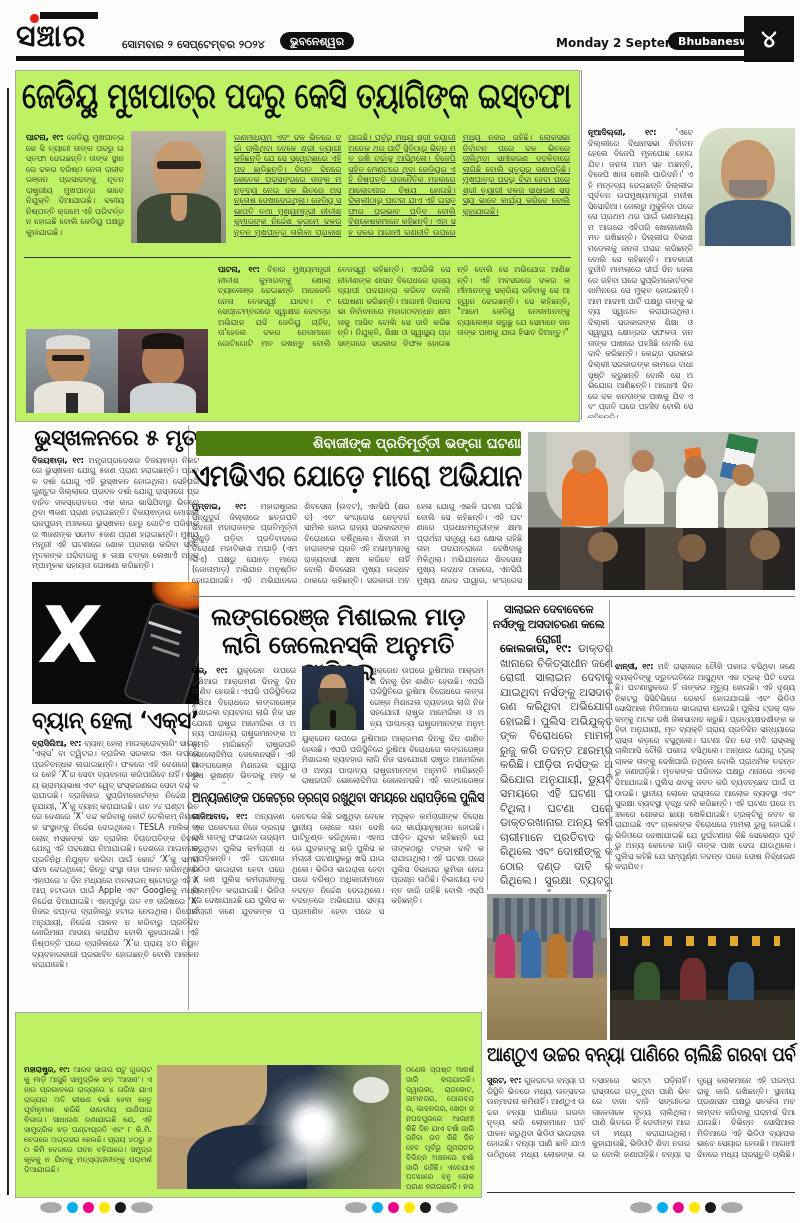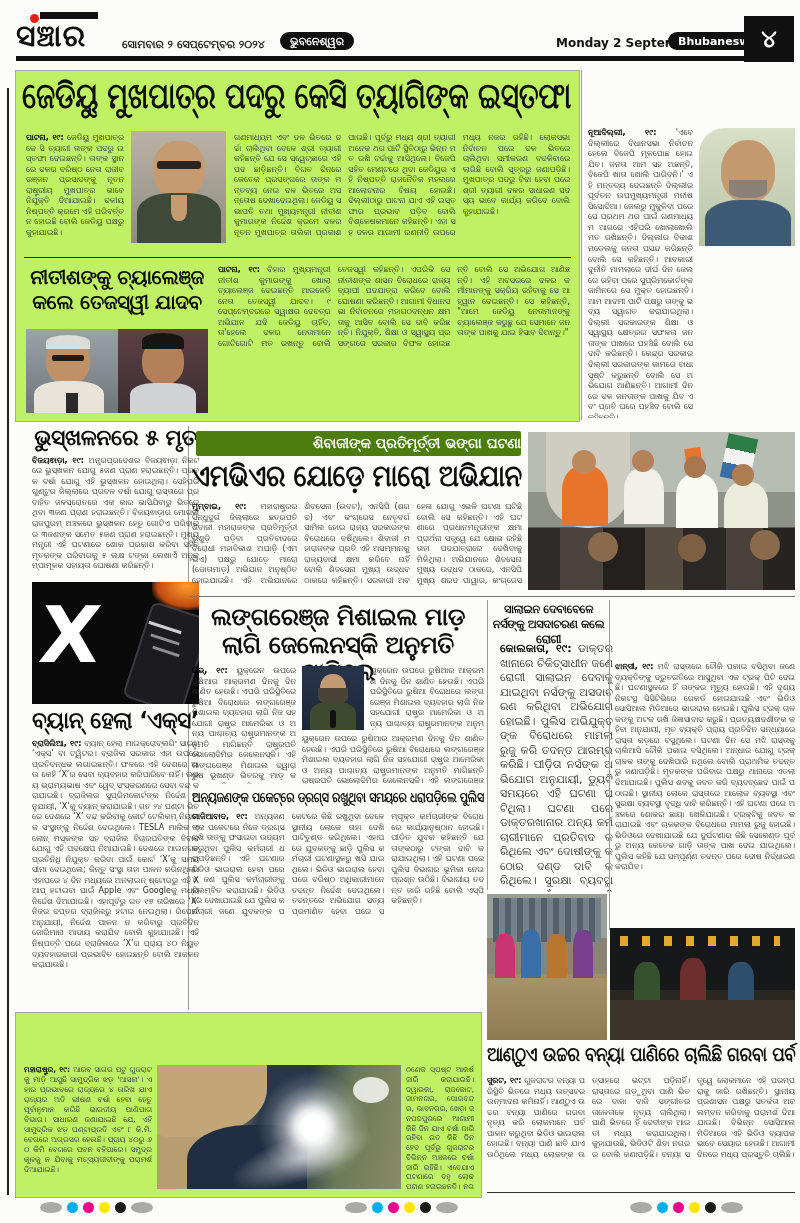--- a/index.html
+++ b/index.html
@@ -53,27 +53,26 @@
       <span>ଜେଡିୟୁ ମୁଖପାତ୍ର କେ ସି ତ୍ୟାଗୀ ତାଙ୍କ ପଦରୁ ଇସ୍ତଫା ଦେଇଛନ୍ତି। ତାଙ୍କ ସ୍ଥାନରେ ଦଳର ବରିଷ୍ଠ ନେତା ରାଜୀବ ରଞ୍ଜନ ପ୍ରସାଦଙ୍କୁ ନୂତନ ରାଷ୍ଟ୍ରୀୟ ମୁଖପାତ୍ର ଭାବେ ନିଯୁକ୍ତି ଦିଆଯାଇଛି। ଦଳୀୟ ନିଷ୍ପତ୍ତି କ୍ରମେ ଏହି ପରିବର୍ତ୍ତନ ହୋଇଛି ବୋଲି ଜେଡିୟୁ ପକ୍ଷରୁ କୁହାଯାଇଛି।</span>
     </div>
 
     <div class="ph" style="left:115px;top:60px;width:95px;height:112px;background:linear-gradient(#b9b3a6,#8f8c80);">
       <div class="shape" style="left:22px;top:10px;width:52px;height:58px;border-radius:45% 45% 48% 48%;background:#c79b72;"></div>
       <div class="shape" style="left:26px;top:30px;width:44px;height:8px;background:#2a2320;border-radius:3px;"></div>
       <div class="shape" style="left:6px;top:62px;width:84px;height:50px;border-radius:40% 40% 0 0;background:#3d4a38;"></div>
       <div class="shape" style="left:40px;top:64px;width:16px;height:26px;background:#c79b72;border-radius:0 0 40% 40%;"></div>
     </div>
 
-    <div class="abs j cols3" style="left:218px;top:62px;width:336px;height:118px;">
+    <div class="abs j cols3" style="left:218px;top:62px;width:336px;height:118px;text-decoration:underline;">
       <span>ଗଣମାଧ୍ୟମ ଏବଂ ଦଳ ଭିତରେ ଚର୍ଚ୍ଚା ଚାଲିଥିବା ବେଳେ ଶ୍ରୀ ତ୍ୟାଗୀ କହିଛନ୍ତି ଯେ ସେ ସ୍ୱେଚ୍ଛାରେ ଏହି ପଦ ଛାଡ଼ିଛନ୍ତି। ବିଗତ ଦିନରେ କେତେକ ପ୍ରସଙ୍ଗରେ ତାଙ୍କ ମନ୍ତବ୍ୟ ନେଇ ଦଳ ଭିତରେ ଅସନ୍ତୋଷ ଦେଖାଦେଇଥିଲା। ଜେଡିୟୁ ସଭାପତି ତଥା ମୁଖ୍ୟମନ୍ତ୍ରୀ ନୀତୀଶ କୁମାରଙ୍କ ନିର୍ଦ୍ଦେଶ କ୍ରମେ ଦଳର ନୂତନ ମୁଖପାତ୍ର ତାଲିକା ପ୍ରକାଶ ପାଇଛି। ପୂର୍ବରୁ ମଧ୍ୟ ଶ୍ରୀ ତ୍ୟାଗୀ ଅନେକ ଥର ପାର୍ଟି ସ୍ଥିତିଠାରୁ ଭିନ୍ନ ମତ ରଖି ଚର୍ଚ୍ଚାକୁ ଆସିଥିଲେ। ବିଜେପି ସହିତ ମେଣ୍ଟରେ ଥିବା ଜେଡିୟୁର ଏହି ନିଷ୍ପତ୍ତି ରାଜନୈତିକ ମହଲରେ ଆଲୋଚନାର ବିଷୟ ହୋଇଛି। ଦିଲ୍ଲୀଠାରୁ ପାଟନା ଯାଏ ଏହି ଇସ୍ତଫାର ପ୍ରଭାବ ପଡ଼ିବ ବୋଲି ବିଶ୍ଳେଷକମାନେ କହିଛନ୍ତି। ଏହା ସହ ଦଳର ଆଗାମୀ ରଣନୀତି ଉପରେ ମଧ୍ୟ ନଜର ରହିଛି। ଲୋକସଭା ନିର୍ବାଚନ ପରେ ଦଳ ଭିତରେ ଚାଲିଥିବା ସମୀକରଣ ବଦଳିବାରେ ଲାଗିଛି ବୋଲି ସୂତ୍ରରୁ ଜଣାପଡ଼ିଛି। ମୁଖପାତ୍ର ପଦରୁ ବିଦା ହେବା ପରେ ଶ୍ରୀ ତ୍ୟାଗୀ ଦଳର ସାଧାରଣ ସଦସ୍ୟ ଭାବେ କାର୍ଯ୍ୟ କରିବେ ବୋଲି କୁହାଯାଇଛି।</span>
     </div>
 
     <div class="hline" style="left:8px;top:186px;width:547px;background:#333;"></div>
 
-    <div class="abs hl" style="left:10px;top:194px;width:182px;font-size:20px;line-height:1.25;text-align:center;">ନୀତୀଶଙ୍କୁ ଚ୍ୟାଲେଞ୍ଜ କଲେ ତେଜସ୍ୱୀ ଯାଦବ</div>
 
     <div class="ph" style="left:10px;top:258px;width:182px;height:84px;background:#777;">
       <div class="shape" style="left:0;top:0;width:92px;height:84px;background:linear-gradient(#9aa3a8,#6f767a);"></div>
       <div class="shape" style="left:20px;top:8px;width:44px;height:48px;border-radius:46%;background:#c09066;"></div>
       <div class="shape" style="left:20px;top:6px;width:44px;height:14px;border-radius:50% 50% 0 0;background:#dcdcd8;"></div>
       <div class="shape" style="left:26px;top:26px;width:32px;height:6px;background:#1e1a18;border-radius:2px;"></div>
       <div class="shape" style="left:8px;top:52px;width:70px;height:32px;border-radius:40% 40% 0 0;background:#e8e4da;"></div>
       <div class="shape" style="left:40px;top:64px;width:12px;height:20px;background:#2a2a2a;"></div>
       <div class="shape" style="left:92px;top:0;width:90px;height:84px;background:linear-gradient(#5d4146,#3c2c30);"></div>
       <div class="shape" style="left:116px;top:10px;width:42px;height:46px;border-radius:46%;background:#b3805a;"></div>

